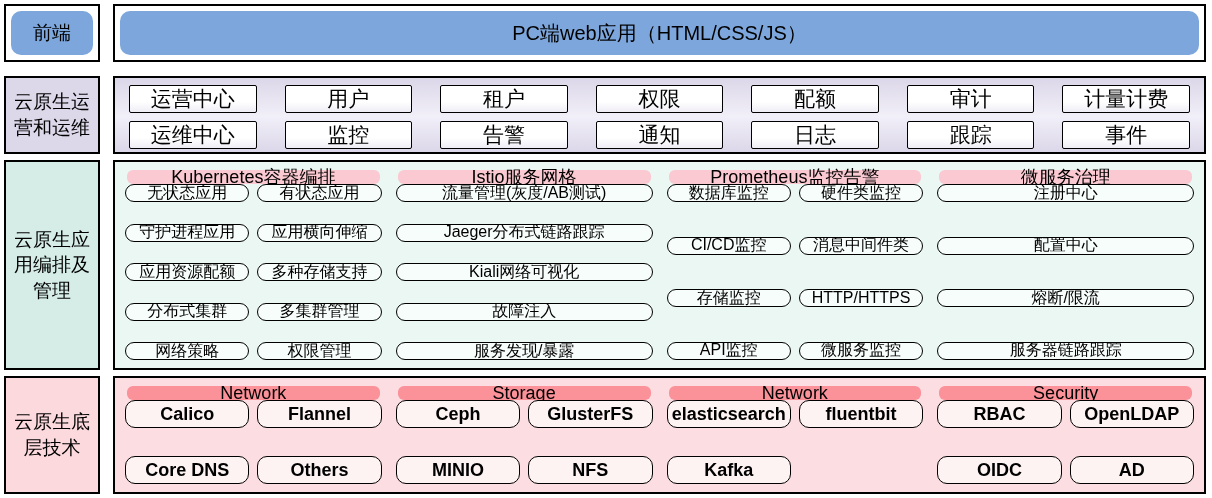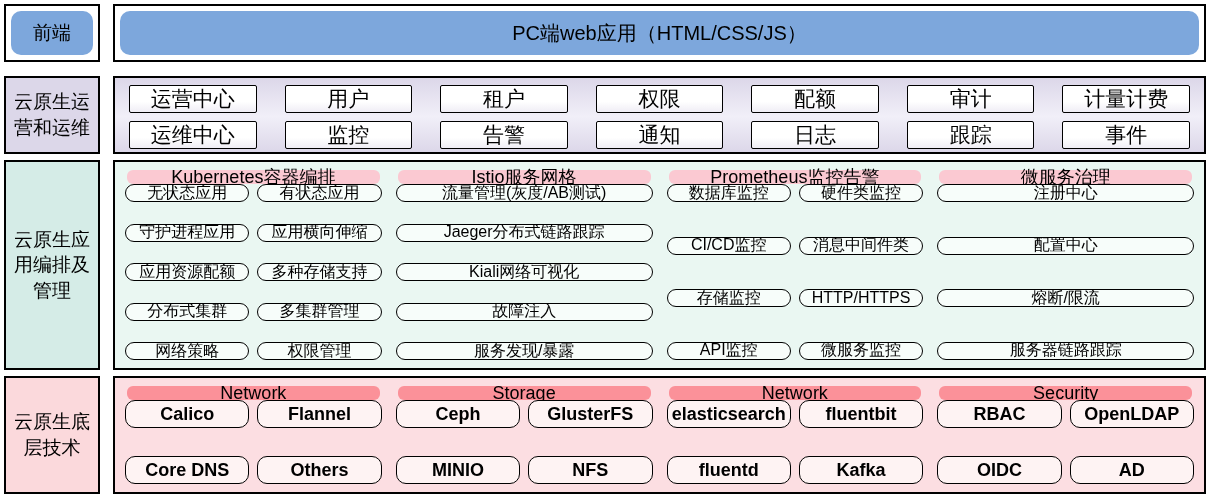--- a/index.html
+++ b/index.html
@@ -168,21 +168,20 @@
             <div class="ibox">GlusterFS</div>
             <div class="ibox">MINIO</div>
             <div class="ibox">NFS</div>
           </div>
       </div>
       <div class="col">
         <div class="col-header salmon">Network</div>
         <div class="col-items grid2">
             <div class="ibox">elasticsearch</div>
             <div class="ibox">fluentbit</div>
-            <div class="ibox">fluentd</div>
             <div class="ibox">Kafka</div>
           </div>
       </div>
       <div class="col">
         <div class="col-header salmon">Security</div>
         <div class="col-items grid2">
             <div class="ibox">RBAC</div>
             <div class="ibox">OpenLDAP</div>
             <div class="ibox">OIDC</div>
             <div class="ibox">AD</div>

